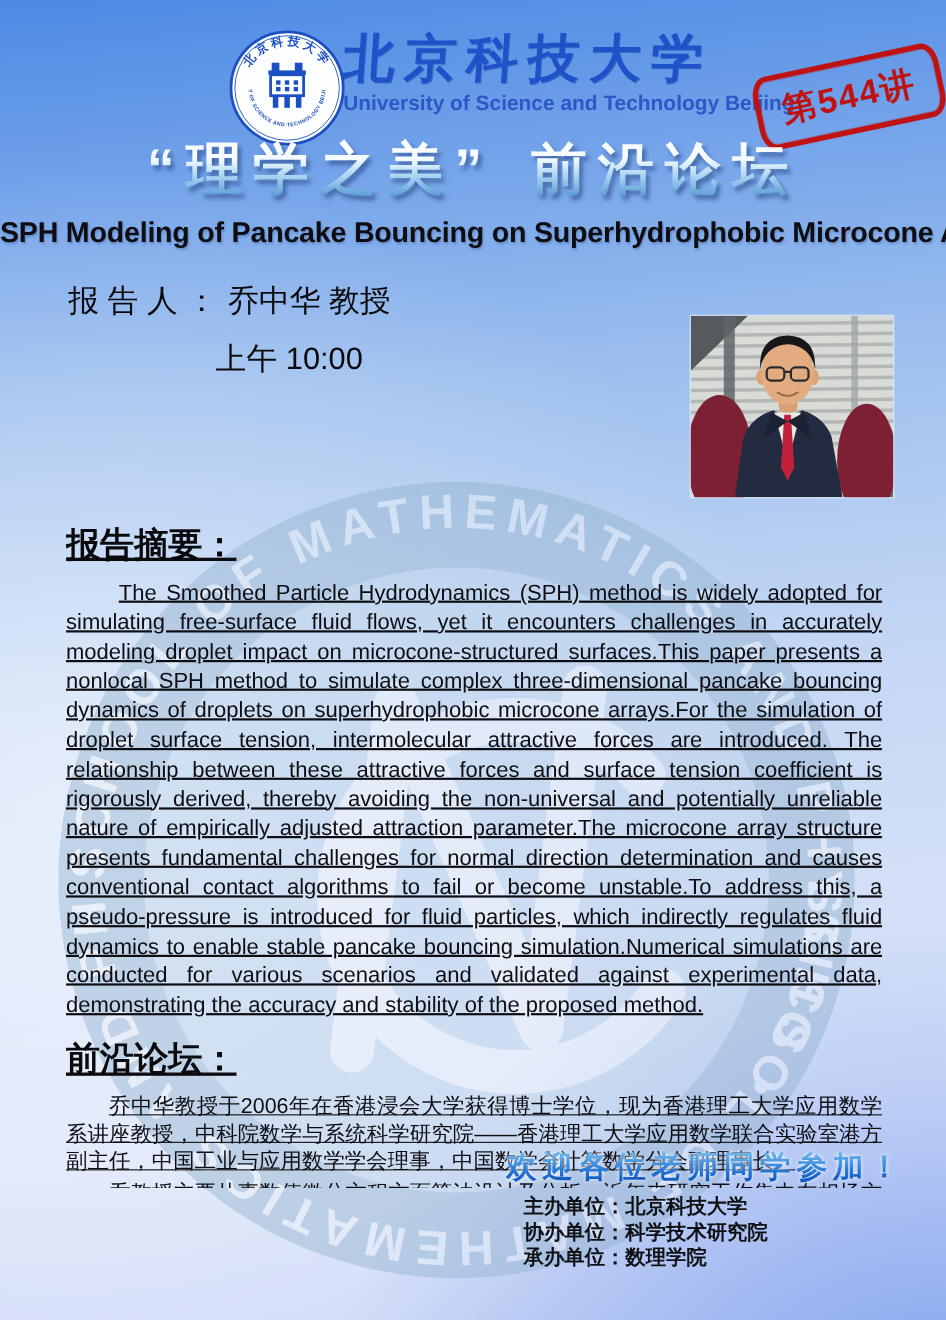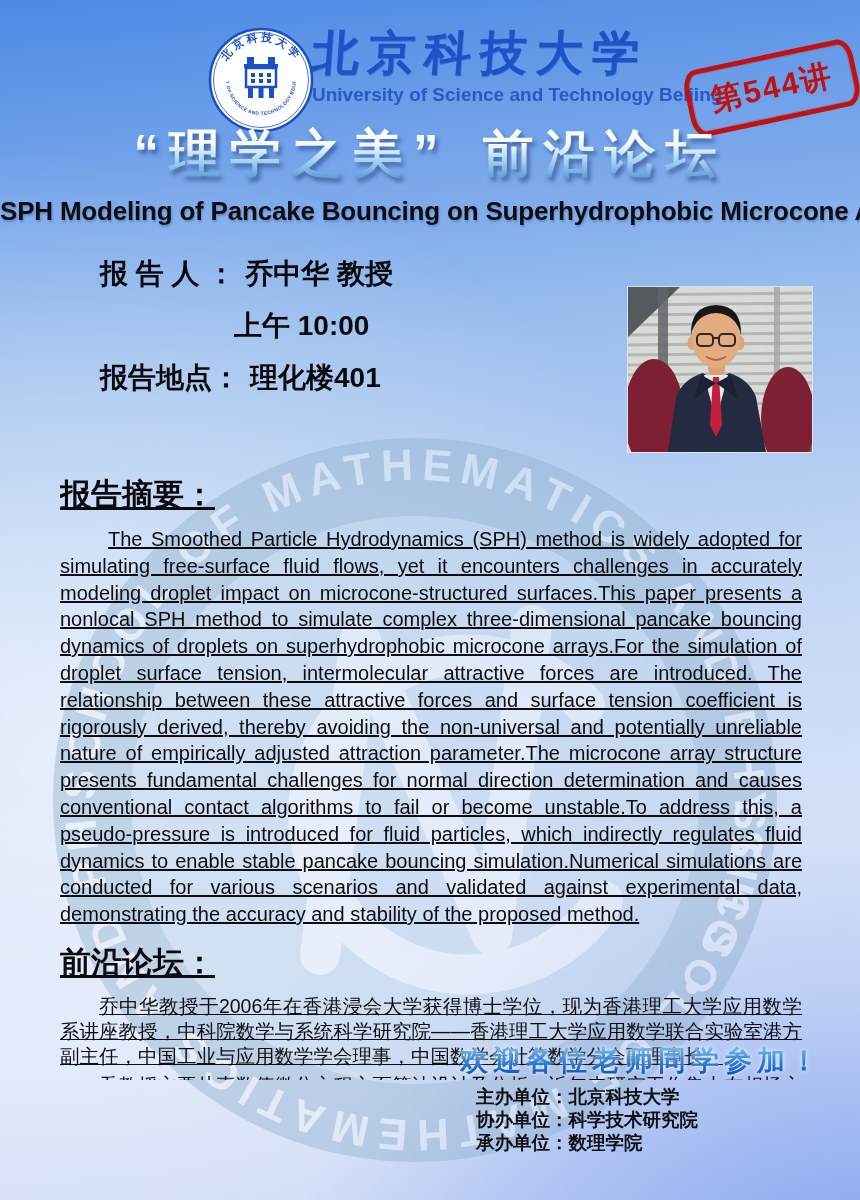--- a/index.html
+++ b/index.html
@@ -43,21 +43,21 @@
     -webkit-background-clip:text;background-clip:text;color:transparent;text-align:center;
   }
   .forum-gap{display:inline-block;width:34px;}
   .talk-title{
     position:absolute;left:0;top:196px;width:860px;text-align:center;white-space:nowrap;
     font-size:26px;font-weight:700;color:#0d0d12;letter-spacing:-.2px;
     text-shadow:1px 2px 2px rgba(45,75,140,.35);
   }
 
   
-  .info{position:absolute;left:62px;top:256px;font-size:28px;font-weight:700;color:#0a0a0e;margin-left:38px;}
+  .info{position:absolute;left:62px;top:256px;font-size:28px;font-weight:400;color:#0a0a0e;}
   .info-line{height:36px;line-height:36px;margin-bottom:16px;white-space:nowrap;}
   .info-line .val{margin-left:10px;}
   .indent-line{padding-left:134px;}
 
   
   .photo{position:absolute;left:628px;top:287px;width:184px;height:165px;
     box-shadow:0 0 0 1px rgba(255,255,255,.55);}
 
   
   .content{position:absolute;left:60px;top:474px;width:742px;height:606px;overflow:hidden;color:#0d0d11;text-decoration:underline;}
@@ -150,23 +150,20 @@
 
   <div class="talk-title">SPH Modeling of Pancake Bouncing on Superhydrophobic Microcone Arrays</div>
 
   <div class="info">
     <div class="info-line">
       <span>报 告 人 ：</span><span class="val">乔中华 教授</span>
     </div>
     <div class="info-line indent-line">
       <span>上午 10:00</span>
     </div>
-    <div class="info-line">
-      <span>报告地点：</span><span class="val">理化楼401</span>
-    </div>
   </div>
 
   <svg class="photo" width="184" height="165" viewBox="0 0 184 165">
     <rect width="184" height="165" fill="#d9dbd7"></rect>
     <g stroke="#b4b8b4" stroke-width="3.2">
       <line x1="0" y1="8" x2="184" y2="6"></line>
         <line x1="0" y1="18" x2="184" y2="16"></line>
       <line x1="0" y1="28" x2="184" y2="26"></line>
         <line x1="0" y1="38" x2="184" y2="36"></line>
       <line x1="0" y1="48" x2="184" y2="46"></line>

